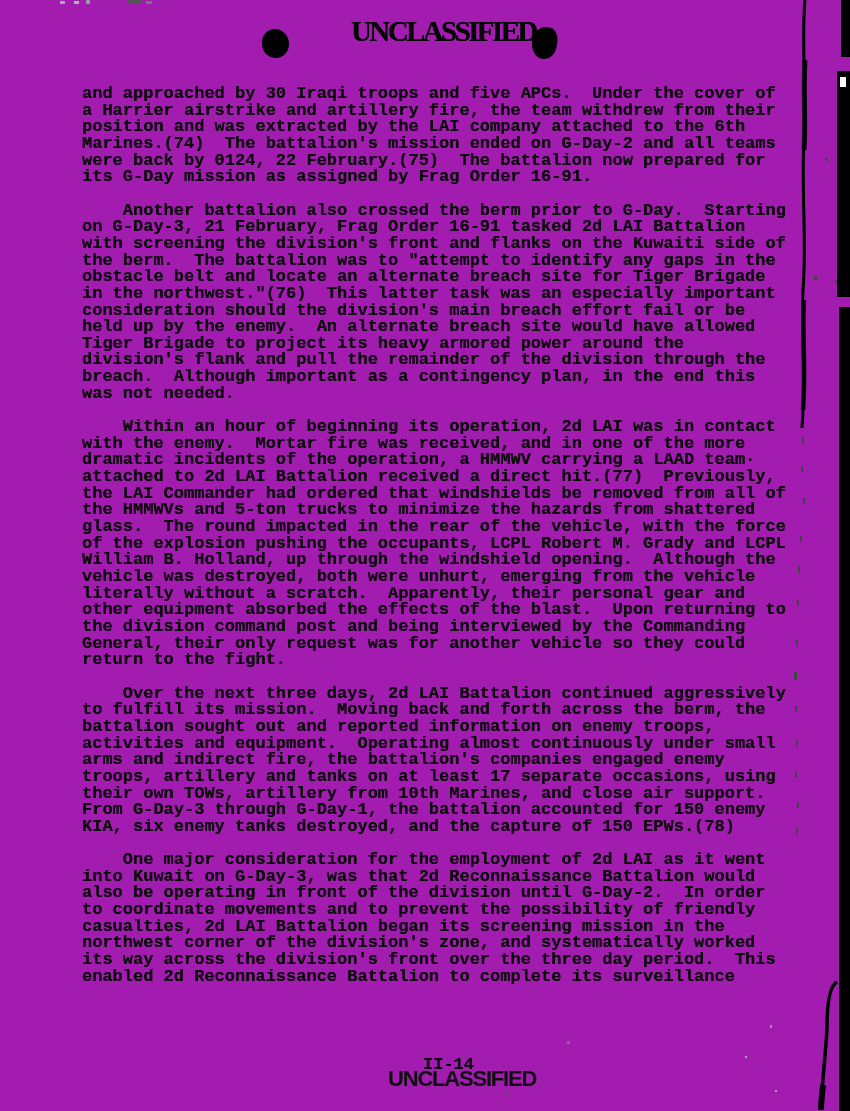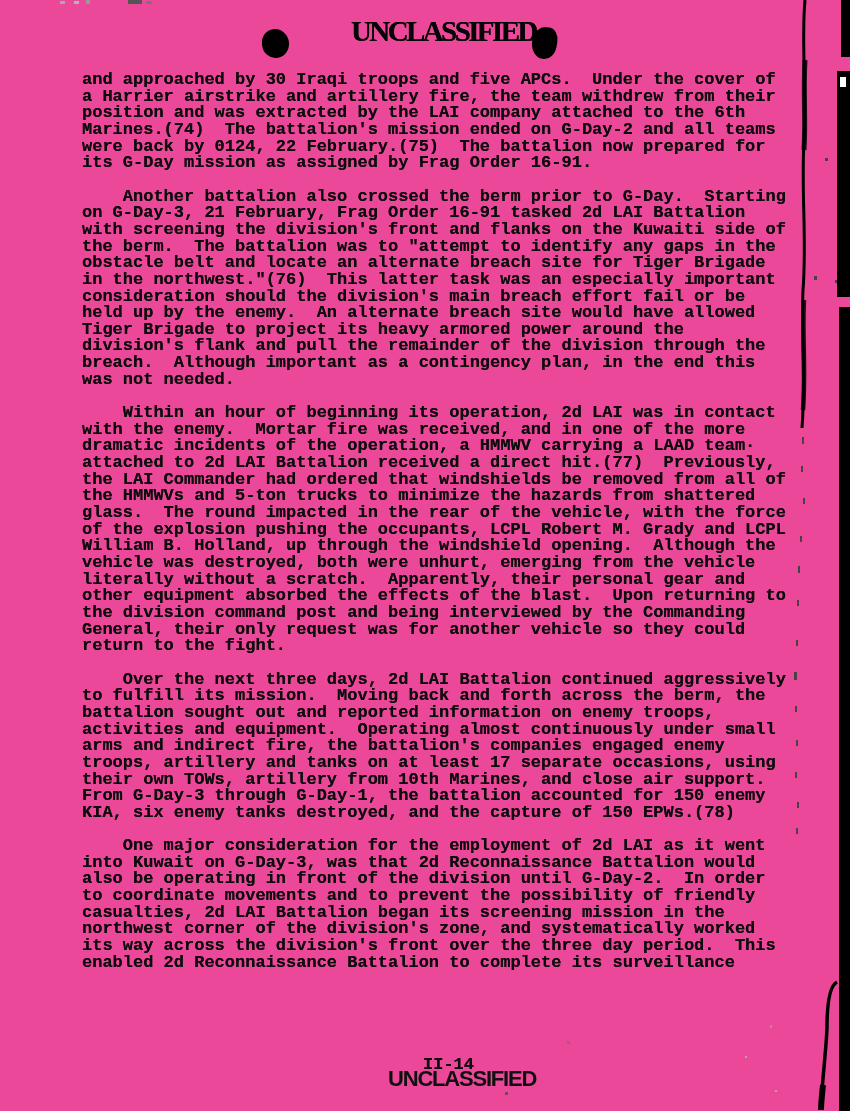--- a/index.html
+++ b/index.html
@@ -1,35 +1,35 @@
 <!DOCTYPE html>
 <html><head>
 <meta charset="utf-8">
 <style>
   html,body{margin:0;padding:0;background:#e8e8e8;}
   .page{
-    position:relative;width:850px;height:1111px;background:#ec4899;
+    position:relative;width:850px;height:1111px;background:#a21caf;
     overflow:hidden;color:#0d0d0d;
     font-family:"Liberation Mono","DejaVu Sans Mono",monospace;
   }
   
   .hdr-text{
     position:absolute;left:351px;top:16px;
     font-family:"Liberation Serif","DejaVu Serif",serif;
     font-weight:bold;font-size:29px;line-height:30px;
     letter-spacing:-2.6px;color:#060606;
     text-shadow:0 0 .5px rgba(0,0,0,.9);
     white-space:nowrap;
   }
   .stamp-dot{position:absolute;background:#000;}
   .dot-left{left:262px;top:29px;width:27px;height:29px;border-radius:48% 52% 50% 50%;transform:rotate(-6deg);}
   .dot-right{left:532px;top:27px;width:25px;height:32px;border-radius:55% 45% 52% 58%;transform:rotate(9deg);}
   
   .bodytext{
-    position:absolute;left:82px;top:72px;width:726px;
+    position:absolute;left:82px;top:86px;width:726px;
     font-weight:bold;font-size:17px;line-height:16.65px;
     text-shadow:0 0 .6px rgba(0,0,0,.75);
   }
   .bodytext pre{margin:0 0 16.65px 0;font:inherit;white-space:pre;}
   .bodytext pre:last-child{margin-bottom:8px;}
   
   .pageno{
     position:absolute;left:423px;top:1056px;
     font-weight:bold;font-size:17px;line-height:17px;
     text-shadow:0 0 .6px rgba(0,0,0,.75);white-space:pre;

